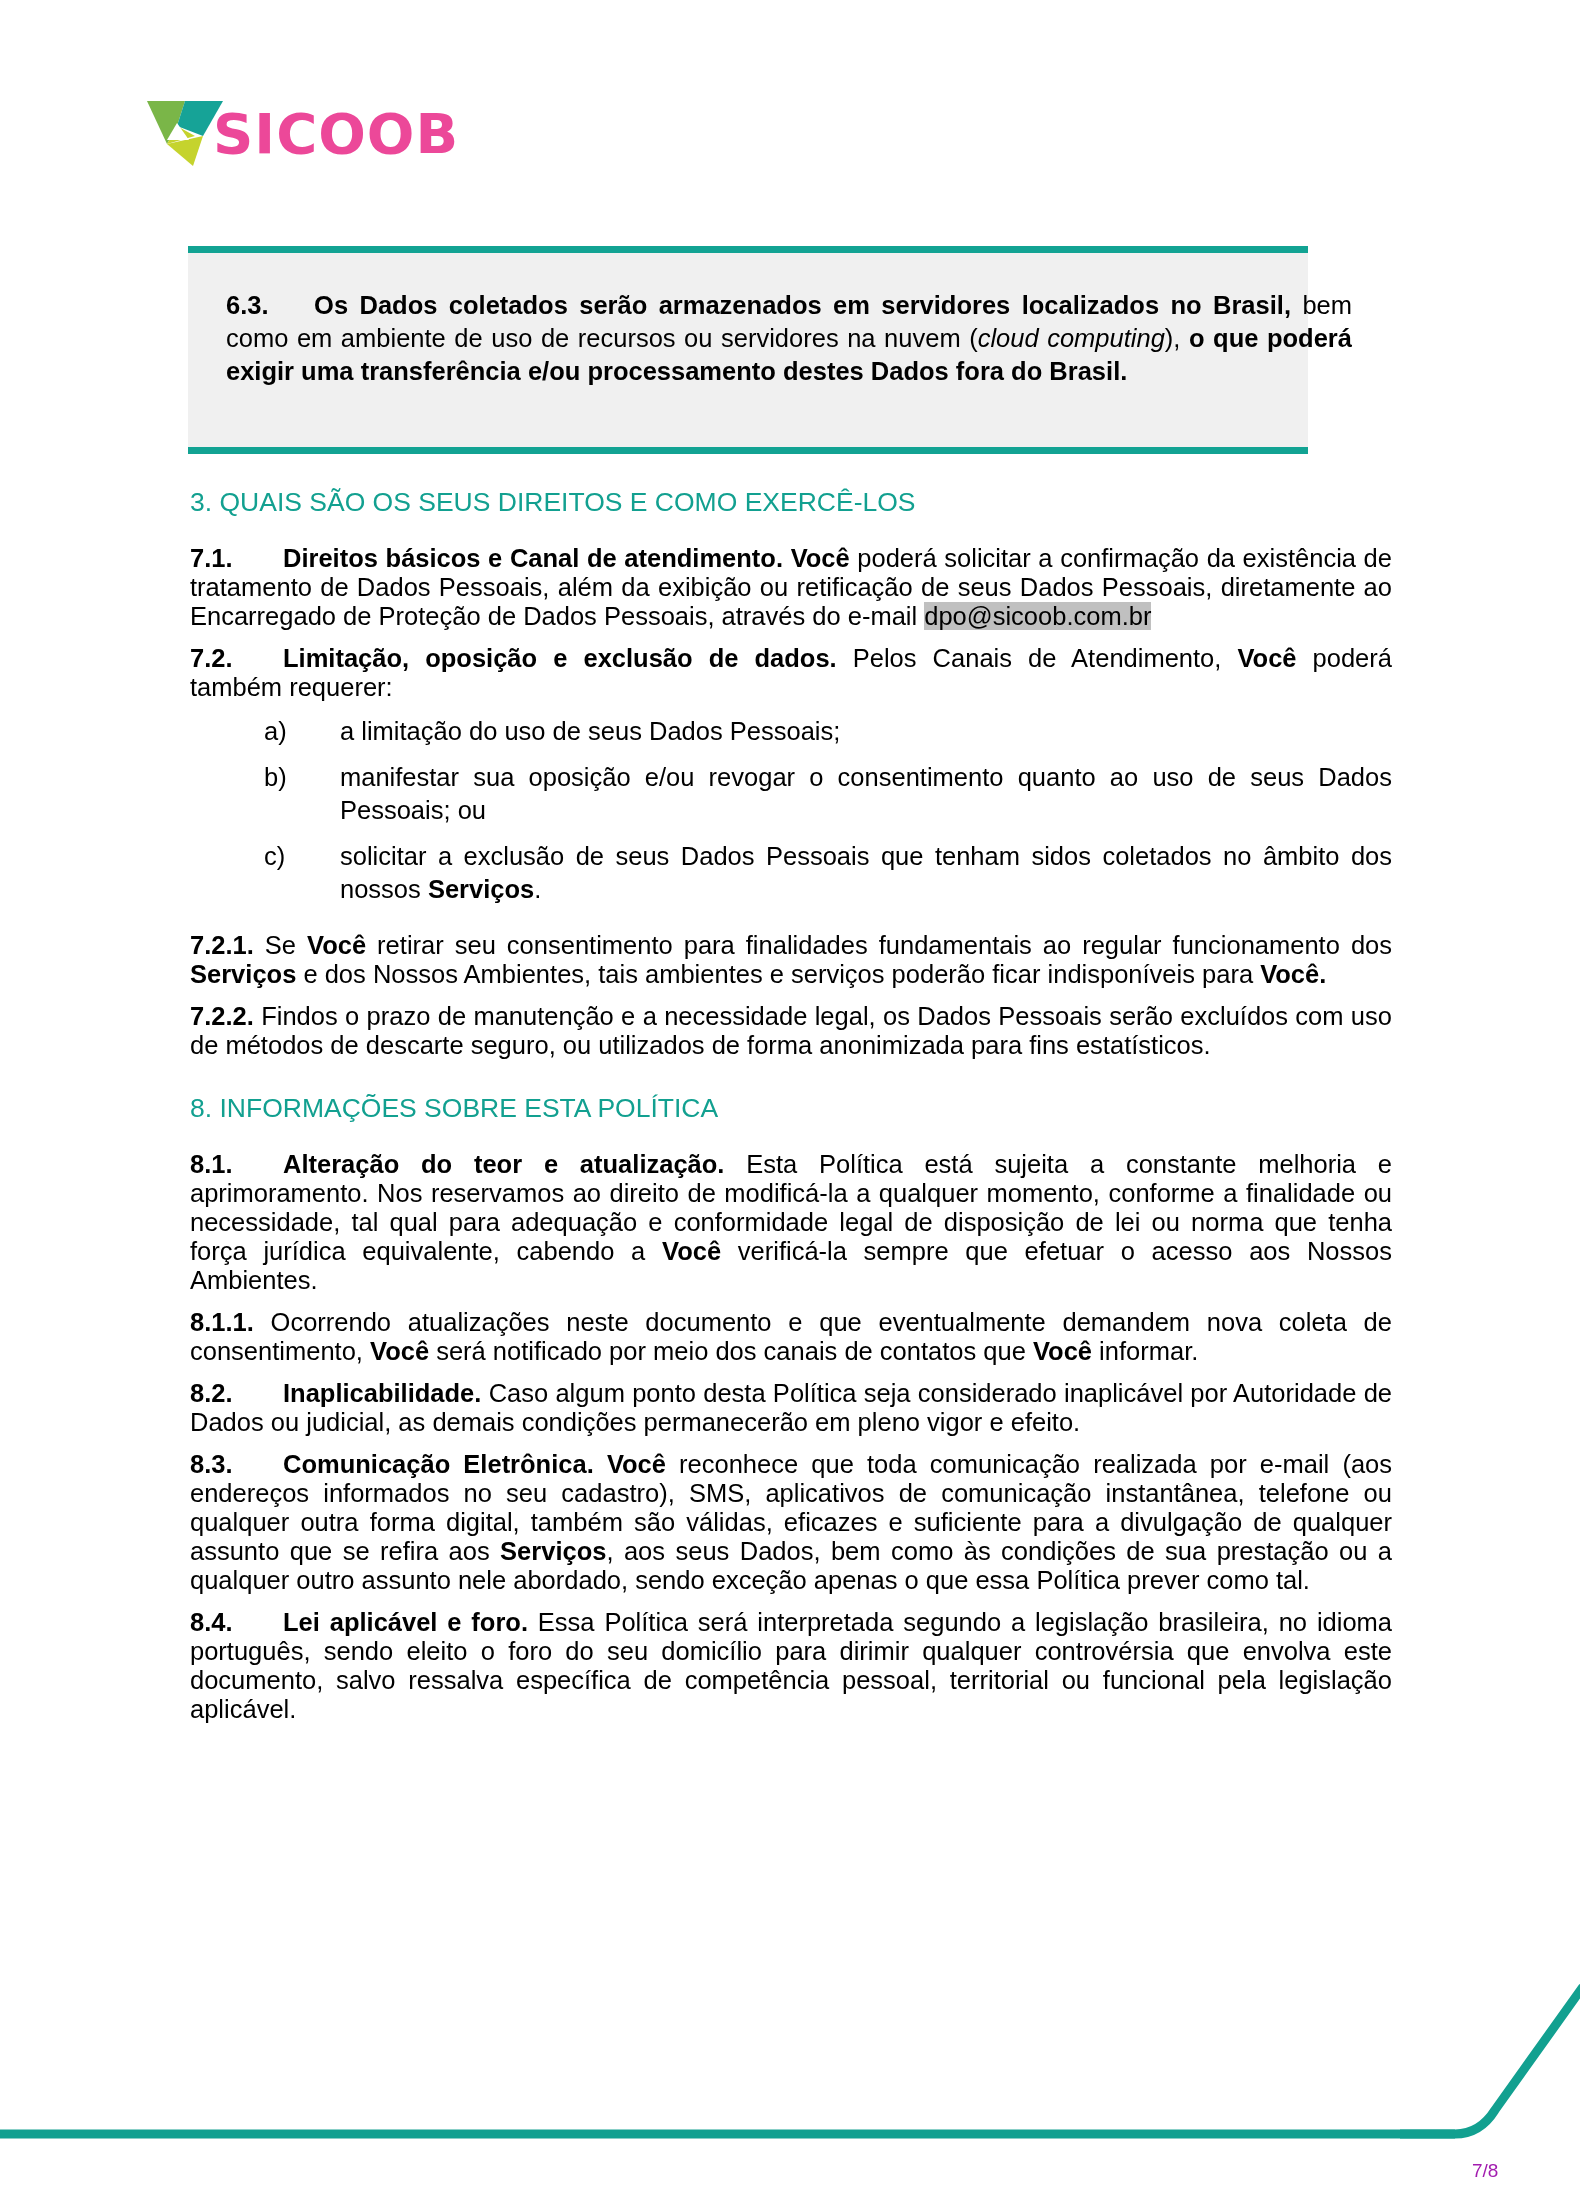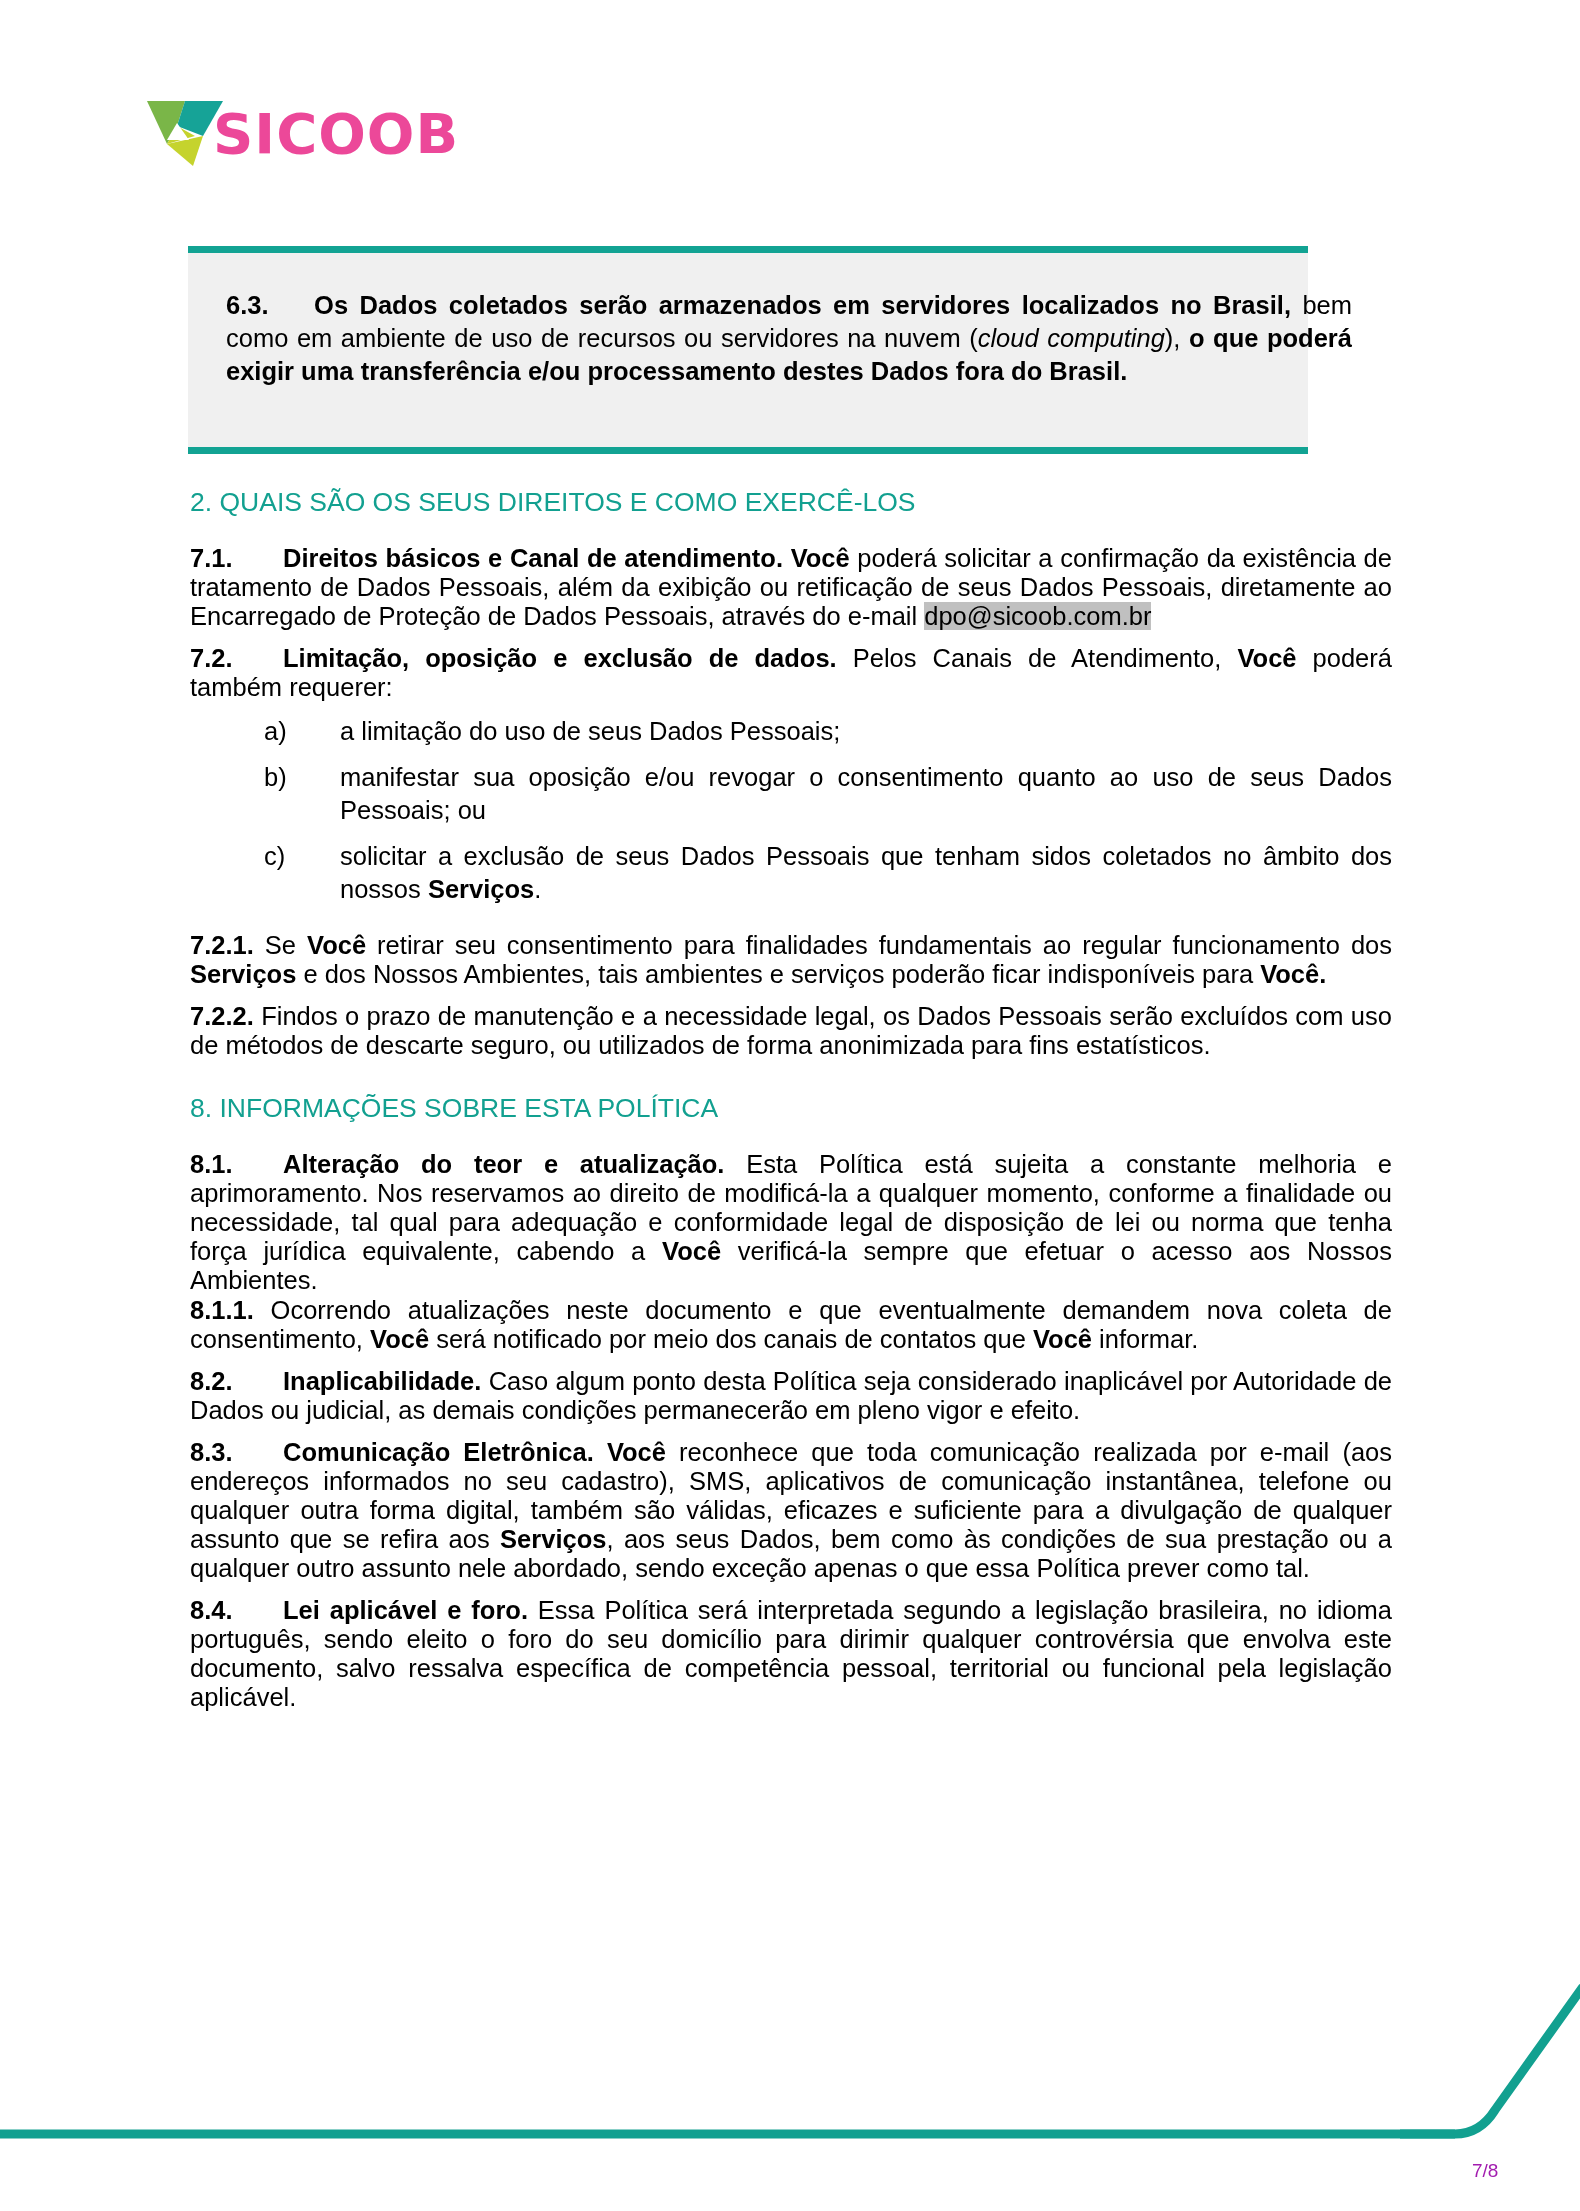--- a/index.html
+++ b/index.html
@@ -43,41 +43,41 @@
   </svg>
   <span class="logo-text">SICOOB</span>
 </div>
 
 <div class="callout">
   <p><b>6.3.</b>&nbsp;&nbsp;&nbsp;&nbsp;<b>Os Dados coletados serão armazenados em servidores localizados no Brasil,</b><span> bem como em ambiente de uso de recursos ou servidores na nuvem (</span><i>cloud computing</i><span>), </span><b>o que poderá exigir uma transferência e/ou processamento destes Dados fora do Brasil.</b></p>
 </div>
 
 <div class="content">
 
-  <h2 class="h">2. QUAIS SÃO OS SEUS DIREITOS E COMO EXERCÊ-LOS</h2>
+  <h2 class="h">3. QUAIS SÃO OS SEUS DIREITOS E COMO EXERCÊ-LOS</h2>
 
   <p class="para" style="margin-top:22px"><span class="num">7.1.</span><b>Direitos básicos e Canal de atendimento.</b> <b>Você</b><span> poderá solicitar a confirmação da existência de tratamento de Dados Pessoais, além da exibição ou retificação de seus Dados Pessoais, diretamente ao Encarregado de Proteção de Dados Pessoais, através do e-mail </span><span class="hl">dpo@sicoob.com.br</span></p>
 
   <p class="para" style="margin-top:13px"><span class="num">7.2.</span><b>Limitação, oposição e exclusão de dados.</b><span> Pelos Canais de Atendimento, </span><b>Você</b><span> poderá também requerer:</span></p>
 
   <ul class="list" style="margin-top:13px">
     <li><span class="lbl">a)</span><span>a limitação do uso de seus Dados Pessoais;</span></li>
     <li style="margin-top:13px"><span class="lbl">b)</span><span>manifestar sua oposição e/ou revogar o consentimento quanto ao uso de seus Dados Pessoais; ou</span></li>
     <li style="margin-top:13px"><span class="lbl">c)</span><span>solicitar a exclusão de seus Dados Pessoais que tenham sidos coletados no âmbito dos nossos </span><b>Serviços</b><span>.</span></li>
   </ul>
 
   <p class="para" style="margin-top:25px"><span class="numi">7.2.1.</span><span> Se </span><b>Você</b><span> retirar seu consentimento para finalidades fundamentais ao regular funcionamento dos </span><b>Serviços</b><span> e dos Nossos Ambientes, tais ambientes e serviços poderão ficar indisponíveis para </span><b>Você.</b></p>
 
   <p class="para" style="margin-top:13px"><span class="numi">7.2.2.</span><span> Findos o prazo de manutenção e a necessidade legal, os Dados Pessoais serão excluídos com uso de métodos de descarte seguro, ou utilizados de forma anonimizada para fins estatísticos.</span></p>
 
   <h2 class="h" style="margin-top:28px">8. INFORMAÇÕES SOBRE ESTA POLÍTICA</h2>
 
   <p class="para" style="margin-top:22px"><span class="num">8.1.</span><b>Alteração do teor e atualização.</b><span> Esta Política está sujeita a constante melhoria e aprimoramento. Nos reservamos ao direito de modificá-la a qualquer momento, conforme a finalidade ou necessidade, tal qual para adequação e conformidade legal de disposição de lei ou norma que tenha força jurídica equivalente, cabendo a </span><b>Você</b><span> verificá-la sempre que efetuar o acesso aos Nossos Ambientes.</span></p>
 
-  <p class="para" style="margin-top:1px"><span class="numi">8.1.1.</span><span> Ocorrendo atualizações neste documento e que eventualmente demandem nova coleta de consentimento, </span><b>Você</b><span> será notificado por meio dos canais de contatos que </span><b>Você</b><span> informar.</span></p>
+  <p class="para" style="margin-top:13px"><span class="numi">8.1.1.</span><span> Ocorrendo atualizações neste documento e que eventualmente demandem nova coleta de consentimento, </span><b>Você</b><span> será notificado por meio dos canais de contatos que </span><b>Você</b><span> informar.</span></p>
 
   <p class="para" style="margin-top:13px"><span class="num">8.2.</span><b>Inaplicabilidade.</b><span> Caso algum ponto desta Política seja considerado inaplicável por Autoridade de Dados ou judicial, as demais condições permanecerão em pleno vigor e efeito.</span></p>
 
   <p class="para" style="margin-top:13px"><span class="num">8.3.</span><b>Comunicação Eletrônica.</b><b> Você</b><span> reconhece que toda comunicação realizada por e-mail (aos endereços informados no seu cadastro), SMS, aplicativos de comunicação instantânea, telefone ou qualquer outra forma digital, também são válidas, eficazes e suficiente para a divulgação de qualquer assunto que se refira aos </span><b>Serviços</b><span>, aos seus Dados, bem como às condições de sua prestação ou a qualquer outro assunto nele abordado, sendo exceção apenas o que essa Política prever como tal.</span></p>
 
   <p class="para" style="margin-top:13px"><span class="num">8.4.</span><b>Lei aplicável e foro.</b><span> Essa Política será interpretada segundo a legislação brasileira, no idioma português, sendo eleito o foro do seu domicílio para dirimir qualquer controvérsia que envolva este documento, salvo ressalva específica de competência pessoal, territorial ou funcional pela legislação aplicável.</span></p>
 </div>
 
 <svg class="footer-line" width="1580" height="20" viewBox="0 0 1580 20" style="top:2125px">
   <line x1="0" y1="9" x2="1455" y2="9" stroke="#12a090" stroke-width="9"></line>

